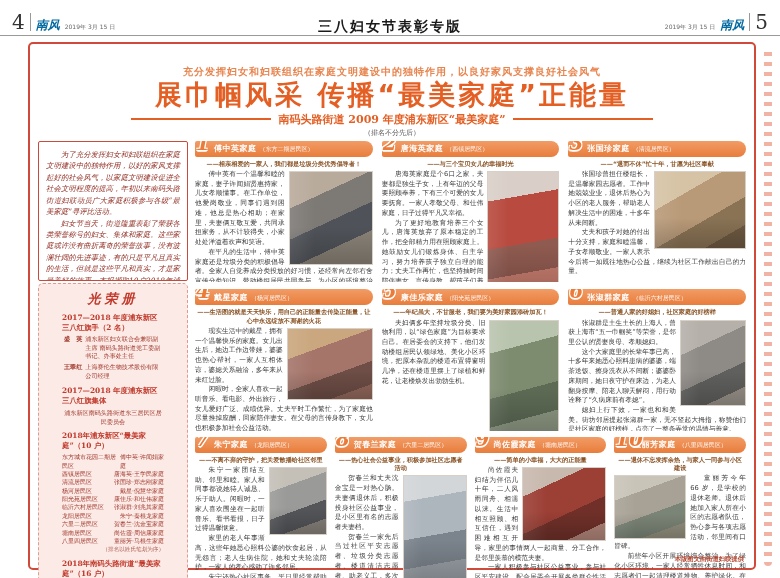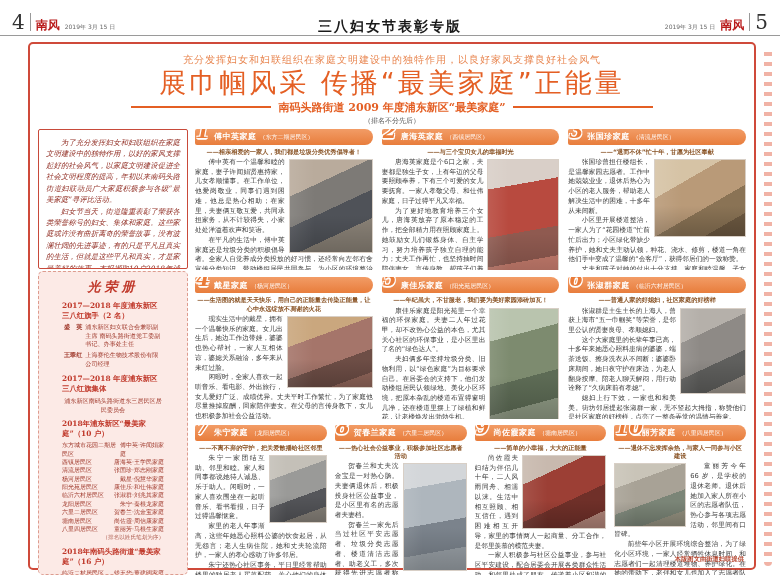--- a/index.html
+++ b/index.html
@@ -5,36 +5,36 @@
   * { margin:0; padding:0; box-sizing:border-box; }
   html,body { width:780px; height:578px; background:#fff; overflow:hidden;
     font-family:"DejaVu Sans","Liberation Sans",sans-serif; }
 
   
   .masthead { position:relative; height:36px; border-bottom:1.5px solid #9a9a9a;
     display:flex; align-items:flex-end; justify-content:space-between; padding:4px 12px 4px 12px; }
   .mh-group { display:flex; align-items:flex-end; gap:5px; }
   .mh-page { font-family:"DejaVu Serif","Liberation Serif",serif; font-size:20px; line-height:.9; color:#333; }
   .mh-rule { width:1px; height:18px; background:#999; }
-  .mh-brand { color:#b91c1c; font-family:"DejaVu Serif","Liberation Serif",serif;
-    font-weight:bold; font-size:12px; line-height:1; }
+  .mh-brand { color:#0369a1; font-family:"DejaVu Serif","Liberation Serif",serif;
+    font-style:italic; font-weight:bold; font-size:12px; line-height:1; }
   .mh-date { font-size:6px; color:#666; line-height:1.4; }
   .mh-center { position:absolute; left:50%; top:18px; transform:translateX(-50%);
     font-family:"DejaVu Serif","Liberation Serif",serif; font-weight:bold; font-size:14px; color:#1a1a1a; letter-spacing:2px; }
 
   
   .frame { position:absolute; left:28px; right:24px; top:42px; bottom:8px;
     border:2px solid #cf4a3a; border-radius:5px; padding:4px 8px 6px; background:#fff; }
   .side-deco { position:absolute; right:8px; top:48px; bottom:12px; width:8px; border-radius:4px;
     background:repeating-linear-gradient(0deg,#f1b3a6 0 4px,transparent 4px 10px); }
 
   
   .banner { text-align:center; }
-  .kicker { color:#e8854f; font-weight:normal; font-size:10px; letter-spacing:1px; margin-top:5px; }
-  .main-title { color:#e45f24; font-weight:400; font-size:27px; letter-spacing:3px; line-height:1.1; margin:1px 0 2px; }
+  .kicker { color:#e8854f; font-weight:bold; font-size:10px; letter-spacing:1px; margin-top:17px; }
+  .main-title { color:#e45f24; font-weight:700; font-size:27px; letter-spacing:3px; line-height:1.1; margin:1px 0 2px; }
   .sub-row { display:flex; align-items:center; justify-content:center; gap:8px;
     color:#e45f24; font-weight:bold; font-size:11px; font-family:"DejaVu Serif","Liberation Serif",serif; }
   .sub-row::before, .sub-row::after { content:""; height:2px; width:140px; background:#e45f24; }
   .note { font-size:7px; color:#555; margin-top:1px; }
 
   
   .content { display:flex; gap:7px; margin-top:3px; height:446px; overflow:hidden; }
 
   
   .sidebar { width:150px; flex:0 0 150px; display:flex; flex-direction:column; gap:2px; }
@@ -289,21 +289,20 @@
             <span class="art-num">3</span>
             <span class="art-title">张国珍家庭</span>
             <span class="art-community">（清流居民区）</span>
           </div>
           <div class="art-sub">——“退而不休”忙十年，甘愿为社区奉献</div>
           <div class="art-body">
             <div class="photo ph3"></div>
             <div>
 
             <p>张国珍曾担任楼组长，是温馨家园志愿者。工作中她兢兢业业，退休后热心为小区的老人服务，帮助老人解决生活中的困难，十多年从未间断。</p>
-                <p>小区里开展楼道整治，一家人为了“花园楼道”忙前忙后出力；小区绿化带缺少养护，她和丈夫主动认领，种花、浇水、修剪，楼道一角在他们手中变成了温馨的“会客厅”，获得邻居们的一致称赞。</p>
                 <p>丈夫和孩子对她的付出十分支持，家庭和睦温馨，子女孝顺敬业。一家人表示今后将一如既往地热心公益，继续为社区工作献出自己的力量。</p>
               </div>
           </div>
         </section>
 
         <section class="article">
           <div class="art-banner">
             <span class="art-num">4</span>
             <span class="art-title">戴星家庭</span>
             <span class="art-community">（杨河居民区）</span>
@@ -323,21 +322,20 @@
           <div class="art-banner">
             <span class="art-num">5</span>
             <span class="art-title">康佳乐家庭</span>
             <span class="art-community">（阳光苑居民区）</span>
           </div>
           <div class="art-sub">——年纪虽大，不甘服老，我们要为美好家园添砖加瓦！</div>
           <div class="art-body">
             <div class="photo ph5"></div>
             <div>
 
-            <p>康佳乐家庭是阳光苑里一个幸福的环保家庭。夫妻二人年过花甲，却不改热心公益的本色，尤其关心社区的环保事业，是小区里出了名的“绿色达人”。</p>
                 <p>夫妇俩多年坚持垃圾分类、旧物利用，以“绿色家庭”为目标要求自己。在居委会的支持下，他们发动楼组居民认领绿地、美化小区环境，把原本杂乱的楼道布置得窗明几净，还在楼道里摆上了绿植和鲜花，让老楼焕发出勃勃生机。</p>
               </div>
           </div>
         </section>
 
         <section class="article">
           <div class="art-banner">
             <span class="art-num">6</span>
             <span class="art-title">张淑群家庭</span>
             <span class="art-community">（临沂六村居民区）</span>

